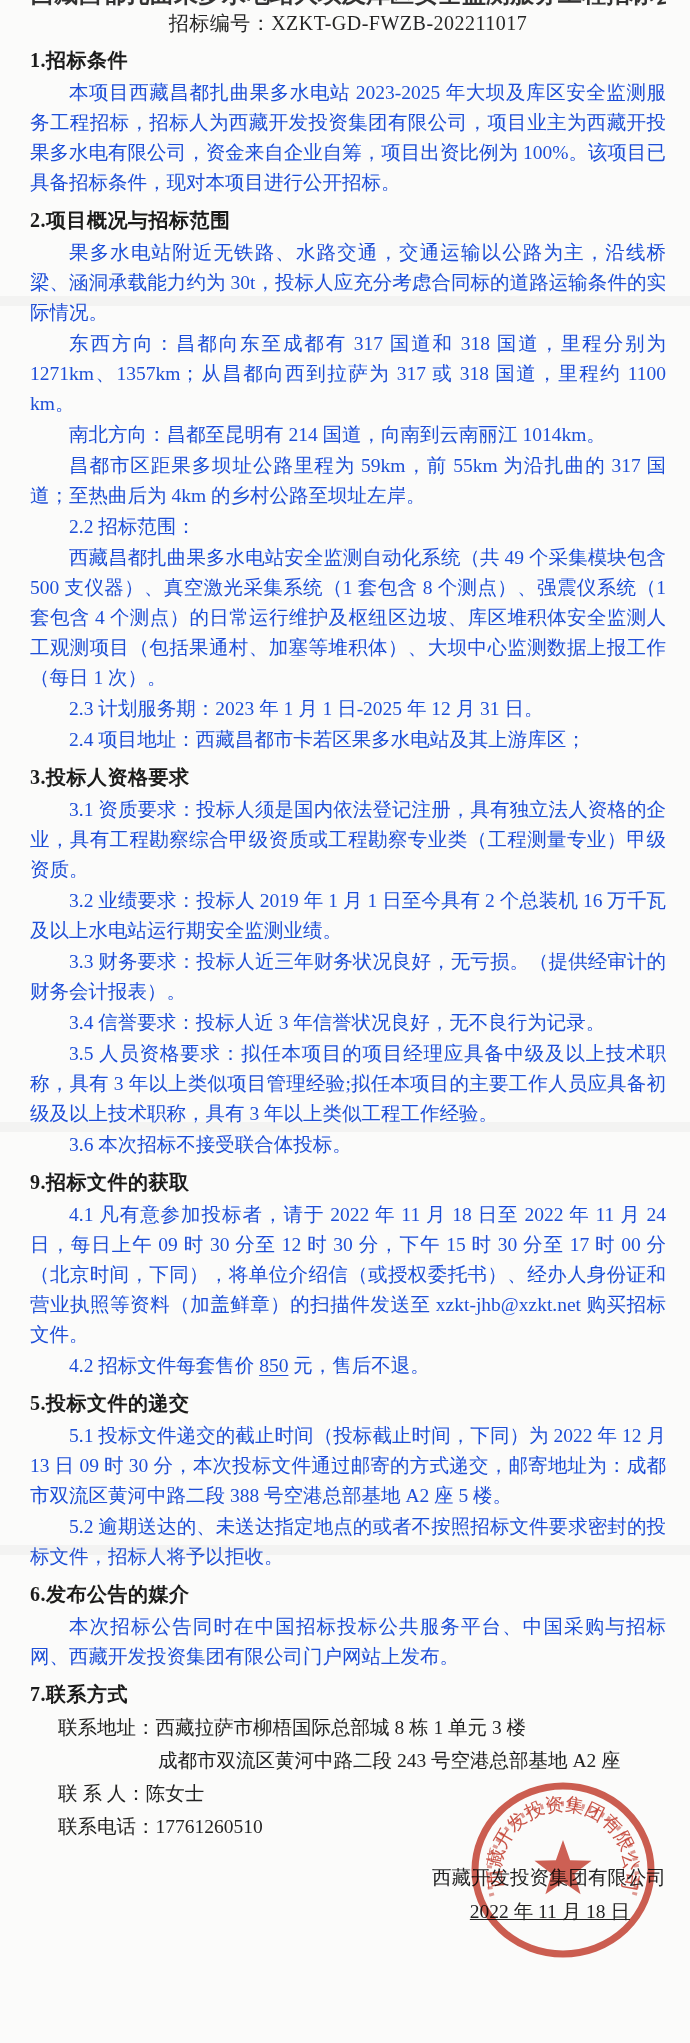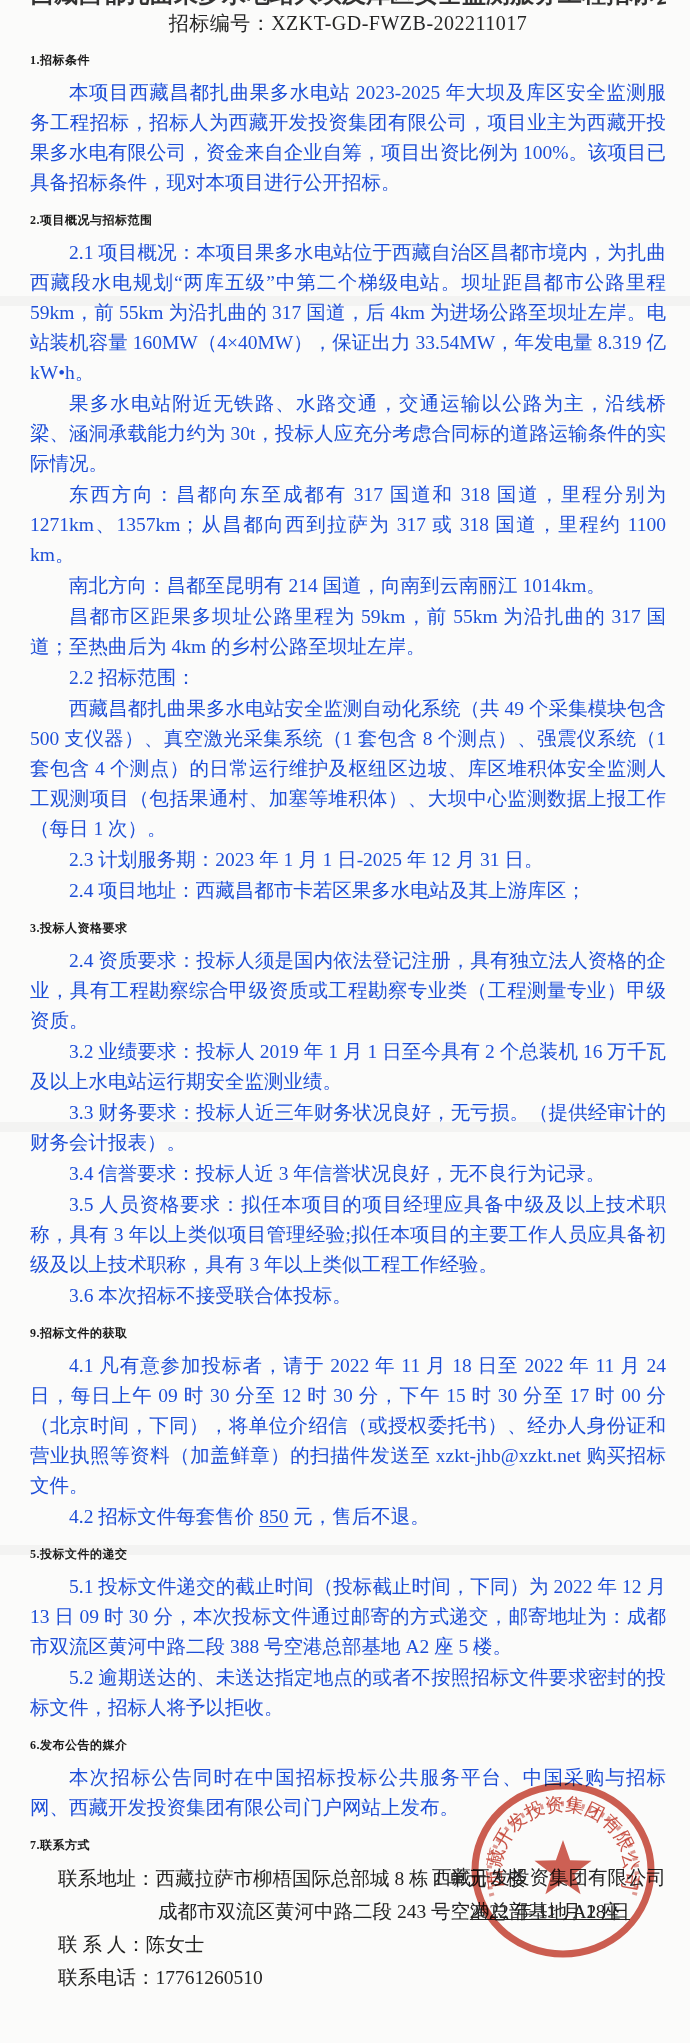--- a/index.html
+++ b/index.html
@@ -28,21 +28,21 @@
     color: #333;
   }
   .bid-no {
     text-align: center;
     font-size: 20px;
     margin: 3px 0 8px 0;
     letter-spacing: 0.5px;
     color: #262626;
   }
   h2.sec {
-    font-size: 12px; font-weight: bold;
+    font-size: 20px; font-weight: bold;
     color: #1b1b1b;
     margin: 7px 0 3px 0;
     line-height: 30px;
     letter-spacing: 0.5px;
   }
   p.body {
     font-size: 19.5px;
     line-height: 30px;
     margin: 1px 0;
     text-align: justify;
@@ -92,32 +92,31 @@
   <div class="crop-title">
     <span>西藏昌都扎曲果多水电站大坝及库区安全监测服务工程招标公告</span>
   </div>
 
   <div class="bid-no">招标编号：XZKT-GD-FWZB-202211017</div>
 
   <h2 class="sec">1.招标条件</h2>
   <p class="body">本项目西藏昌都扎曲果多水电站 2023-2025 年大坝及库区安全监测服务工程招标，招标人为西藏开发投资集团有限公司，项目业主为西藏开投果多水电有限公司，资金来自企业自筹，项目出资比例为 100%。该项目已具备招标条件，现对本项目进行公开招标。</p>
 
   <h2 class="sec">2.项目概况与招标范围</h2>
-  <p class="body">2.1 项目概况：本项目果多水电站位于西藏自治区昌都市境内，为扎曲西藏段水电规划“两库五级”中第二个梯级电站。坝址距昌都市公路里程 59km，前 55km 为沿扎曲的 317 国道，后 4km 为进场公路至坝址左岸。电站装机容量 160MW（4×40MW），保证出力 33.54MW，年发电量 8.319 亿 kW•h。</p>
   <p class="body">果多水电站附近无铁路、水路交通，交通运输以公路为主，沿线桥梁、涵洞承载能力约为 30t，投标人应充分考虑合同标的道路运输条件的实际情况。</p>
   <p class="body">东西方向：昌都向东至成都有 317 国道和 318 国道，里程分别为 1271km、1357km；从昌都向西到拉萨为 317 或 318 国道，里程约 1100 km。</p>
   <p class="body">南北方向：昌都至昆明有 214 国道，向南到云南丽江 1014km。</p>
   <p class="body">昌都市区距果多坝址公路里程为 59km，前 55km 为沿扎曲的 317 国道；至热曲后为 4km 的乡村公路至坝址左岸。</p>
   <p class="body">2.2 招标范围：</p>
   <p class="body">西藏昌都扎曲果多水电站安全监测自动化系统（共 49 个采集模块包含 500 支仪器）、真空激光采集系统（1 套包含 8 个测点）、强震仪系统（1 套包含 4 个测点）的日常运行维护及枢纽区边坡、库区堆积体安全监测人工观测项目（包括果通村、加塞等堆积体）、大坝中心监测数据上报工作（每日 1 次）。</p>
   <p class="body">2.3 计划服务期：2023 年 1 月 1 日-2025 年 12 月 31 日。</p>
   <p class="body">2.4 项目地址：西藏昌都市卡若区果多水电站及其上游库区；</p>
 
   <h2 class="sec">3.投标人资格要求</h2>
-  <p class="body">2.4 资质要求：投标人须是国内依法登记注册，具有独立法人资格的企业，具有工程勘察综合甲级资质或工程勘察专业类（工程测量专业）甲级资质。</p>
+  <p class="body">3.1 资质要求：投标人须是国内依法登记注册，具有独立法人资格的企业，具有工程勘察综合甲级资质或工程勘察专业类（工程测量专业）甲级资质。</p>
   <p class="body">3.2 业绩要求：投标人 2019 年 1 月 1 日至今具有 2 个总装机 16 万千瓦及以上水电站运行期安全监测业绩。</p>
   <p class="body">3.3 财务要求：投标人近三年财务状况良好，无亏损。（提供经审计的财务会计报表）。</p>
   <p class="body">3.4 信誉要求：投标人近 3 年信誉状况良好，无不良行为记录。</p>
   <p class="body">3.5 人员资格要求：拟任本项目的项目经理应具备中级及以上技术职称，具有 3 年以上类似项目管理经验;拟任本项目的主要工作人员应具备初级及以上技术职称，具有 3 年以上类似工程工作经验。</p>
   <p class="body">3.6 本次招标不接受联合体投标。</p>
 
   <h2 class="sec">9.招标文件的获取</h2>
   <p class="body">4.1 凡有意参加投标者，请于 2022 年 11 月 18 日至 2022 年 11 月 24 日，每日上午 09 时 30 分至 12 时 30 分，下午 15 时 30 分至 17 时 00 分（北京时间，下同），将单位介绍信（或授权委托书）、经办人身份证和营业执照等资料（加盖鲜章）的扫描件发送至 xzkt-jhb@xzkt.net 购买招标文件。</p>
   <p class="body"><span>4.2 招标文件每套售价 </span><span class="u">850</span><span> 元，售后不退。</span></p>
 

